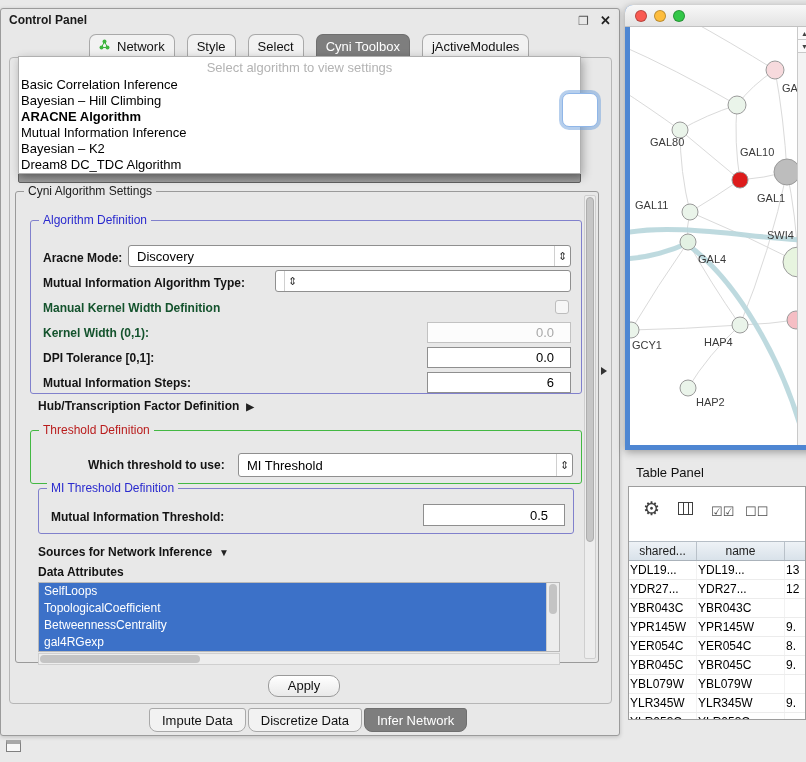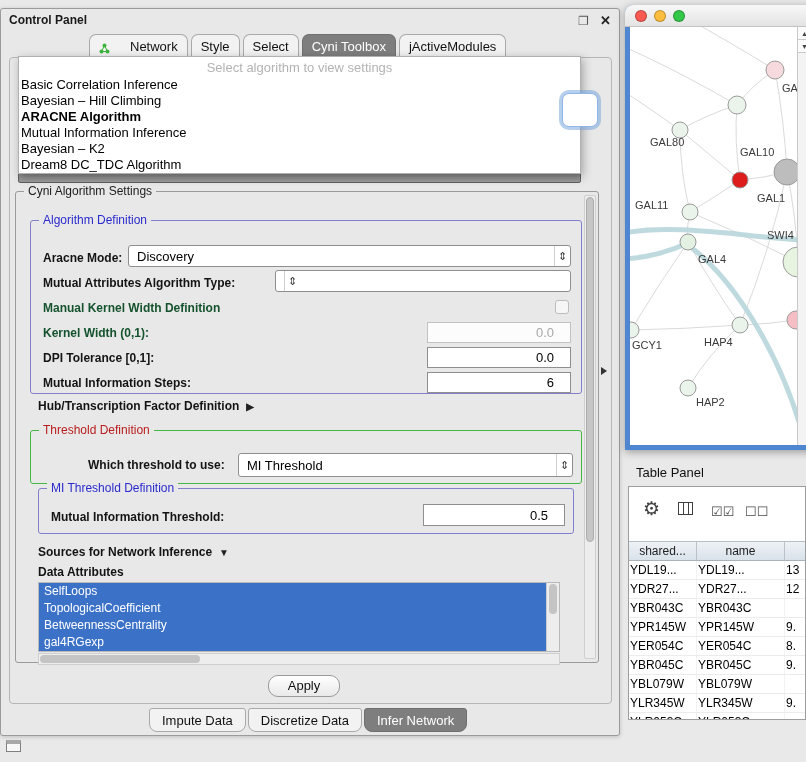--- a/index.html
+++ b/index.html
@@ -8,21 +8,21 @@
   .abs{position:absolute}
 
   
   #control-panel{left:0;top:8px;width:620px;height:728px;background:#e8e8e8;border:1px solid #9b9b9b;border-radius:3px;box-shadow:0 1px 4px rgba(0,0,0,.18)}
   #cp-title{left:8px;top:4px;font-size:12px;font-weight:bold;color:#1a1a1a}
   #cp-buttons{right:8px;top:2px}
   .float-btn{display:inline-block;font-size:12px;color:#555;margin-right:7px;cursor:default}
   .close-btn{display:inline-block;font-size:13px;font-weight:bold;color:#222;cursor:default}
 
   #tab-bar{left:88px;top:25px;height:24px;display:flex;align-items:flex-end}
-  .tab{display:flex;align-items:flex-end;gap:20px;padding:4px 9px;font-size:13px;color:#111;background:#f2f2f2;border:1px solid #a9a9a9;border-bottom:none;border-radius:7px 7px 0 0;margin-right:3px;white-space:nowrap}
+  .tab{display:flex;align-items:flex-start;gap:7px;padding:4px 9px;font-size:13px;color:#111;background:#f2f2f2;border:1px solid #a9a9a9;border-bottom:none;border-radius:7px 7px 0 0;margin-right:12px;white-space:nowrap}
   .tab.sel{background:#7e7e7e;color:#fff;border-color:#6f6f6f}
   #tab-content{left:8px;top:48px;width:603px;height:647px;background:#e8e8e8;border:1px solid #b6b6b6;border-radius:4px}
 
   
   #dark-band{left:17px;top:154px;width:563px;height:20px;background:linear-gradient(#6f6f6f,#9d9d9d);border:1px solid #606060;border-radius:2px;z-index:5}
   #focus-field{left:561px;top:84px;width:36px;height:34px;background:#fff;border:1px solid #8fb6e8;border-radius:7px;box-shadow:0 0 0 3px rgba(110,160,220,.5);z-index:60}
 
   
   #algorithm-popup{left:17px;top:47px;width:563px;height:118px;background:#fff;border:1px solid #b0b0b0;box-shadow:2px 3px 9px rgba(0,0,0,.3);z-index:50}
   #popup-placeholder{text-align:center;color:#b3b3b3;font-size:13px;padding-top:3px;height:20px}
@@ -168,21 +168,21 @@
 
       <div class="group blue" id="algdef-group">
         <span class="legend">Algorithm Definition</span>
 
         <span class="flabel" id="aracne-label">Aracne Mode:</span>
         <div class="combo" id="aracne-combo">
           <span class="combo-text">Discovery</span>
           <span class="combo-arrows">⇕</span>
         </div>
 
-        <span class="flabel" id="mitype-label">Mutual Attributes Algorithm Type:</span>
+        <span class="flabel" id="mitype-label">Mutual Information Algorithm Type:</span>
         <div class="combo" id="mitype-combo">
           <span class="combo-arrows">⇕</span>
         </div>
 
         <span class="flabel disabled" id="manual-kernel-label">Manual Kernel Width Definition</span>
         <div class="checkbox" id="manual-kernel-checkbox"></div>
 
         <span class="flabel disabled" id="kernel-label">Kernel Width (0,1):</span>
         <div class="tfield disabled" id="kernel-field">0.0</div>
 

